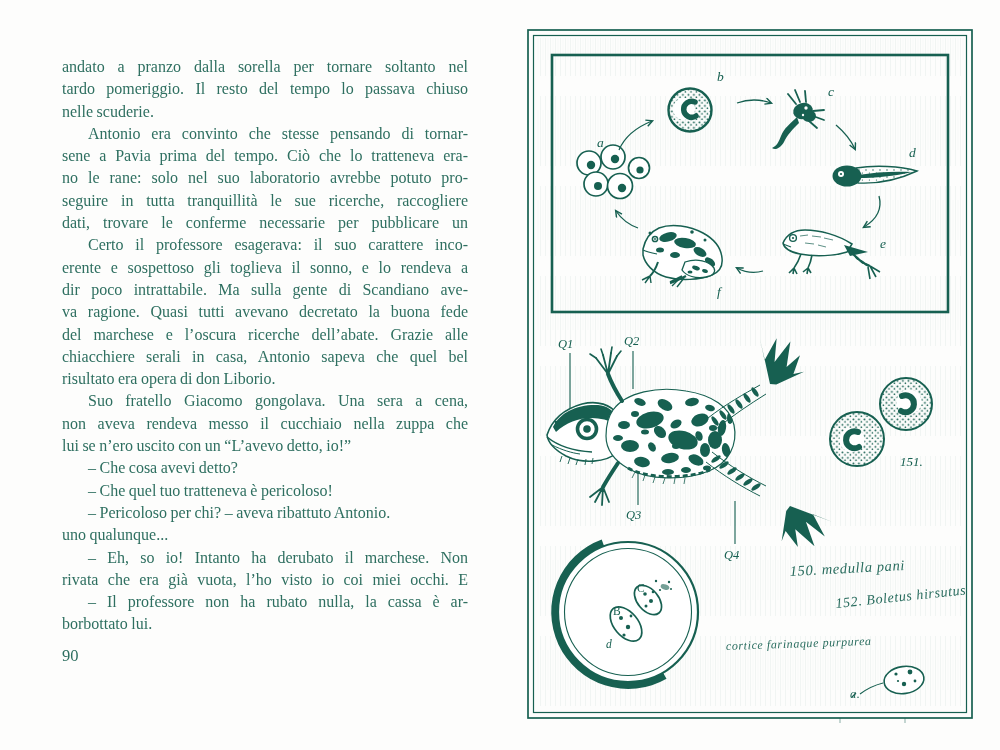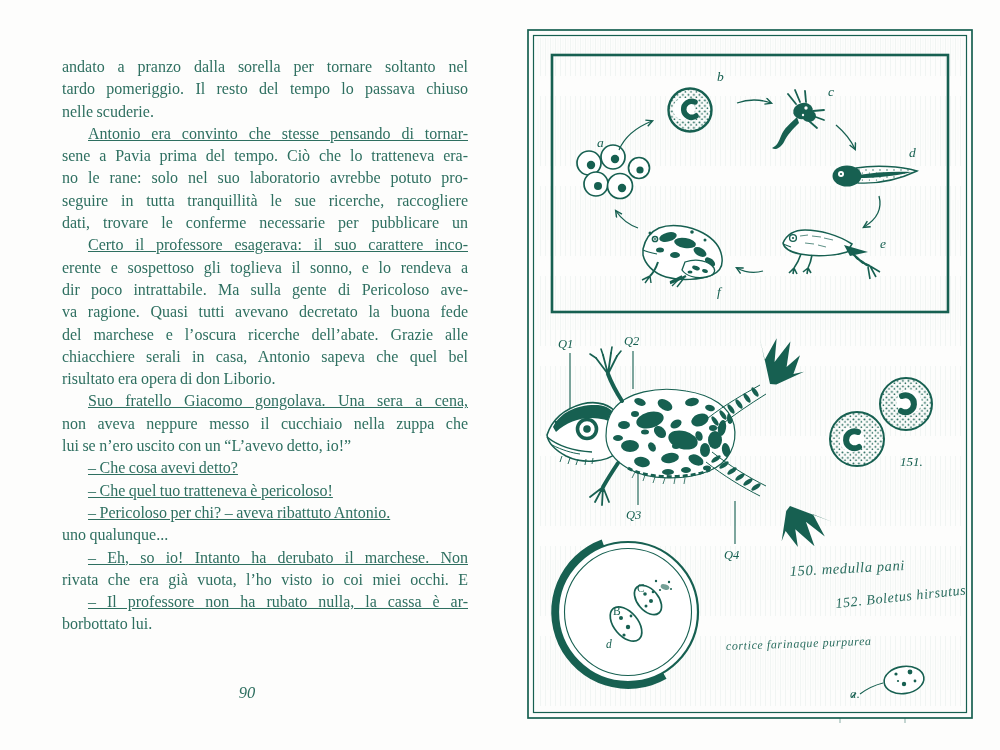--- a/index.html
+++ b/index.html
@@ -2,23 +2,23 @@
 <html><head>
 <meta charset="utf-8">
 <style>
   html,body{margin:0;padding:0;background:#fdfdfc;width:1000px;height:750px;overflow:hidden;}
   :root{--ink:#176051;--text:#2e6f60;}
   #spread{position:relative;width:1000px;height:750px;font-family:"Liberation Serif","DejaVu Serif",serif;}
   .text-block{position:absolute;left:62px;top:56px;width:406px;color:var(--text);
     font:16px/22.3px "Liberation Serif","DejaVu Serif",serif;}
   .line{height:22.3px;overflow:hidden;word-spacing:-0.5px;white-space:normal;}
   .line.jst{text-align:justify;text-align-last:justify;}
-  .line.ind{padding-left:26px;text-decoration:underline;}
-  .pagenum{position:absolute;left:62px;top:683px;width:370px;text-align:center;
-    font-style:italic;font-size:16.5px;color:var(--text);}
+  .line.ind{padding-left:26px;}
+  .pagenum{position:absolute;left:62px;top:646px;width:370px;
+    font-size:16.5px;color:var(--text);}
   #plate{position:absolute;left:500px;top:0;}
   #plate text{fill:var(--ink);font-family:"Liberation Serif","DejaVu Serif",serif;}
   #plate .lbl{font-style:italic;}
   #plate .hand{font-style:italic;letter-spacing:0.6px;opacity:.92;}
 </style>
 </head>
 <body>
 
 <div id="spread">
 
@@ -27,27 +27,27 @@
         <div class="line jst">andato a pranzo dalla sorella per tornare soltanto nel</div>
         <div class="line jst">tardo pomeriggio. Il resto del tempo lo passava chiuso</div>
         <div class="line">nelle scuderie.</div>
         <div class="line ind jst">Antonio era convinto che stesse pensando di tornar-</div>
         <div class="line jst">sene a Pavia prima del tempo. Ciò che lo tratteneva era-</div>
         <div class="line jst">no le rane: solo nel suo laboratorio avrebbe potuto pro-</div>
         <div class="line jst">seguire in tutta tranquillità le sue ricerche, raccogliere</div>
         <div class="line jst">dati, trovare le conferme necessarie per pubblicare un</div>
         <div class="line ind jst">Certo il professore esagerava: il suo carattere inco-</div>
         <div class="line jst">erente e sospettoso gli toglieva il sonno, e lo rendeva a</div>
-        <div class="line jst">dir poco intrattabile. Ma sulla gente di Pericoloso ave-</div>
+        <div class="line jst">dir poco intrattabile. Ma sulla gente di Scandiano ave-</div>
         <div class="line jst">va ragione. Quasi tutti avevano decretato la buona fede</div>
         <div class="line jst">del marchese e l’oscura ricerche dell’abate. Grazie alle</div>
         <div class="line jst">chiacchiere serali in casa, Antonio sapeva che quel bel</div>
         <div class="line">risultato era opera di don Liborio.</div>
         <div class="line ind jst">Suo fratello Giacomo gongolava. Una sera a cena,</div>
-        <div class="line jst">non aveva neppure messo il cucchiaio nella zuppa che</div>
+        <div class="line jst">non aveva rendeva messo il cucchiaio nella zuppa che</div>
         <div class="line">lui se n’ero uscito con un “L’avevo detto, io!”</div>
         <div class="line ind">– Che cosa avevi detto?</div>
         <div class="line ind">– Che quel tuo tratteneva è pericoloso!</div>
         <div class="line ind">– Pericoloso per chi? – aveva ribattuto Antonio.</div>
         <div class="line">uno qualunque...</div>
         <div class="line ind jst">– Eh, so io! Intanto ha derubato il marchese. Non</div>
         <div class="line jst">rivata che era già vuota, l’ho visto io coi miei occhi. E</div>
         <div class="line ind jst">– Il professore non ha rubato nulla, la cassa è ar-</div>
         <div class="line">borbottato lui.</div>
       </div>

